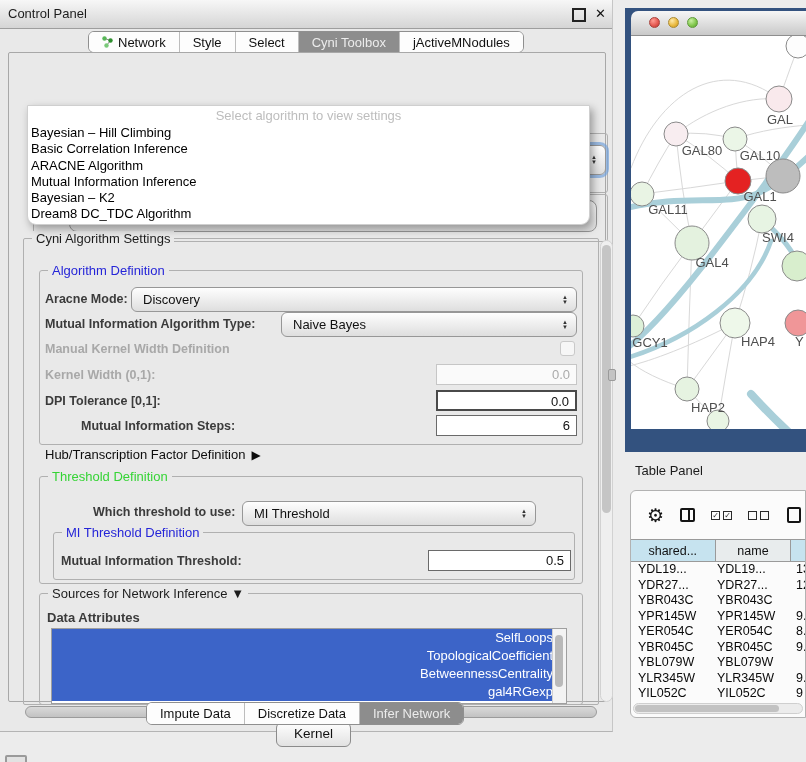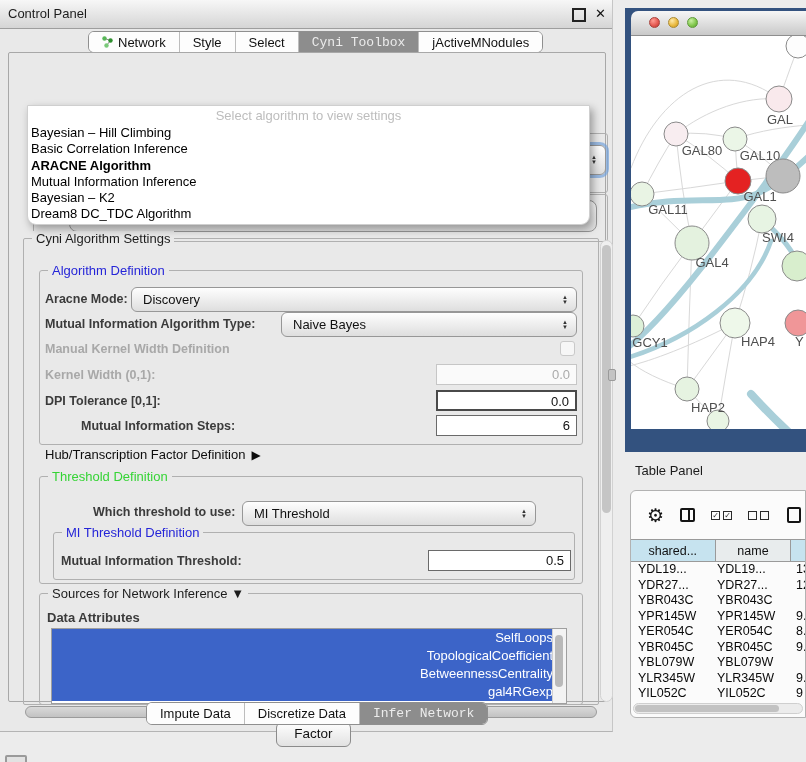--- a/index.html
+++ b/index.html
@@ -12,21 +12,21 @@
     background:linear-gradient(#f7f7f7,#d5d5d5);border-bottom:1px solid #9e9e9e;}
   #cp-title{position:absolute;left:8px;top:0;line-height:28px;font-size:13px;color:#1c1c1c;}
   #cp-float{position:absolute;right:26px;top:8px;width:10px;height:10px;border:2px solid #222;}
   #cp-close{position:absolute;right:6px;top:6px;font-size:13px;font-weight:bold;color:#111;}
   
   .segbar{display:flex;border:1px solid #8f8f8f;border-radius:6px;overflow:hidden;
     background:#fdfdfd;height:22px;box-sizing:border-box;}
   .seg{display:flex;align-items:center;gap:5px;padding:0 13px;font-size:13px;color:#111;
     border-left:1px solid #bdbdbd;background:#fdfdfd;white-space:nowrap;}
   .seg:first-child{border-left:none;}
-  .seg.sel{background:#8d8d8d;color:#ececec;font-family:Liberation Mono, monospace;}
+  .seg.sel{background:#8d8d8d;color:#ececec;}
   
   #cp-content{position:absolute;left:8px;top:52px;width:596px;height:648px;
     border:1px solid #a8a8a8;background:#e9e9e9;border-radius:2px;}
   
   .gbox{position:absolute;border:1px solid #b0b0b0;border-radius:3px;}
   .legend{position:absolute;top:-8px;left:8px;background:#e9e9e9;padding:0 4px;
     font-size:13px;color:#1c1c1c;white-space:nowrap;}
   .legend.blue{color:#2525d8;}
   .legend.green{color:#35d435;}
   .blabel{position:absolute;font-size:12.5px;font-weight:bold;color:#3b3b3b;white-space:nowrap;}
@@ -45,21 +45,21 @@
   .tfield.b2{border:2px solid #4a4a4a;}
   .tfield.b1{border:1.5px solid #6a6a6a;}
   .checkbox{position:absolute;width:13px;height:13px;border:1px solid #c9c9c9;
     border-radius:3px;background:#f6f6f6;}
   
   #algo-popup{position:absolute;left:18px;top:52px;width:561px;height:118px;background:#fff;
     border:1px solid #cfcfcf;border-radius:0 0 9px 9px;z-index:30;
     box-shadow:3px 4px 8px rgba(0,0,0,.35);}
   #popup-placeholder{height:19px;line-height:20px;text-align:center;font-size:13px;color:#bdbdbd;}
   .popup-item{height:16.3px;line-height:16.3px;font-size:13px;color:#000;padding-left:3px;white-space:nowrap;}
-  .popup-item.bold{font-weight:bold;}
+  .popup-item.bold{font-weight:normal;}
   
   #attr-list{position:absolute;left:42px;top:575px;width:514px;height:74px;background:#fff;
     border:1px solid #9f9f9f;overflow:hidden;}
   .attr-item{height:18px;line-height:18px;background:#3c64c8;color:#fff;font-size:13px;
     padding-left:6px;width:calc(100% - 13px);box-sizing:border-box;text-align:right;}
   #attr-scroll{position:absolute;right:0;top:0;width:13px;height:100%;background:#f3f3f3;border-left:1px solid #d0d0d0;}
   #attr-thumb{position:absolute;left:2px;top:6px;width:8px;height:52px;background:#b9b9b9;border-radius:4px;}
   
   #v-scroll{position:absolute;left:591px;top:187px;width:13px;height:462px;background:#efefef;
     border:1px solid #d2d2d2;border-radius:7px;box-sizing:border-box;}
@@ -235,21 +235,21 @@
       <div id="attr-scroll">
           <div id="attr-thumb"></div>
         </div>
     </div>
 
     <div id="v-scroll">
         <div id="v-thumb"></div>
       </div>
     <div id="h-scroll-thumb"></div>
 
-    <div id="apply-btn">Factor</div>
+    <div id="apply-btn">Kernel</div>
   </div>
 
   <div class="segbar abs" style="left:146px;top:702px;height:23px;" id="bottom-tabs">
       <div class="seg">
         <span>Impute Data</span>
       </div>
       <div class="seg">
         <span>Discretize Data</span>
       </div>
       <div class="seg sel">

